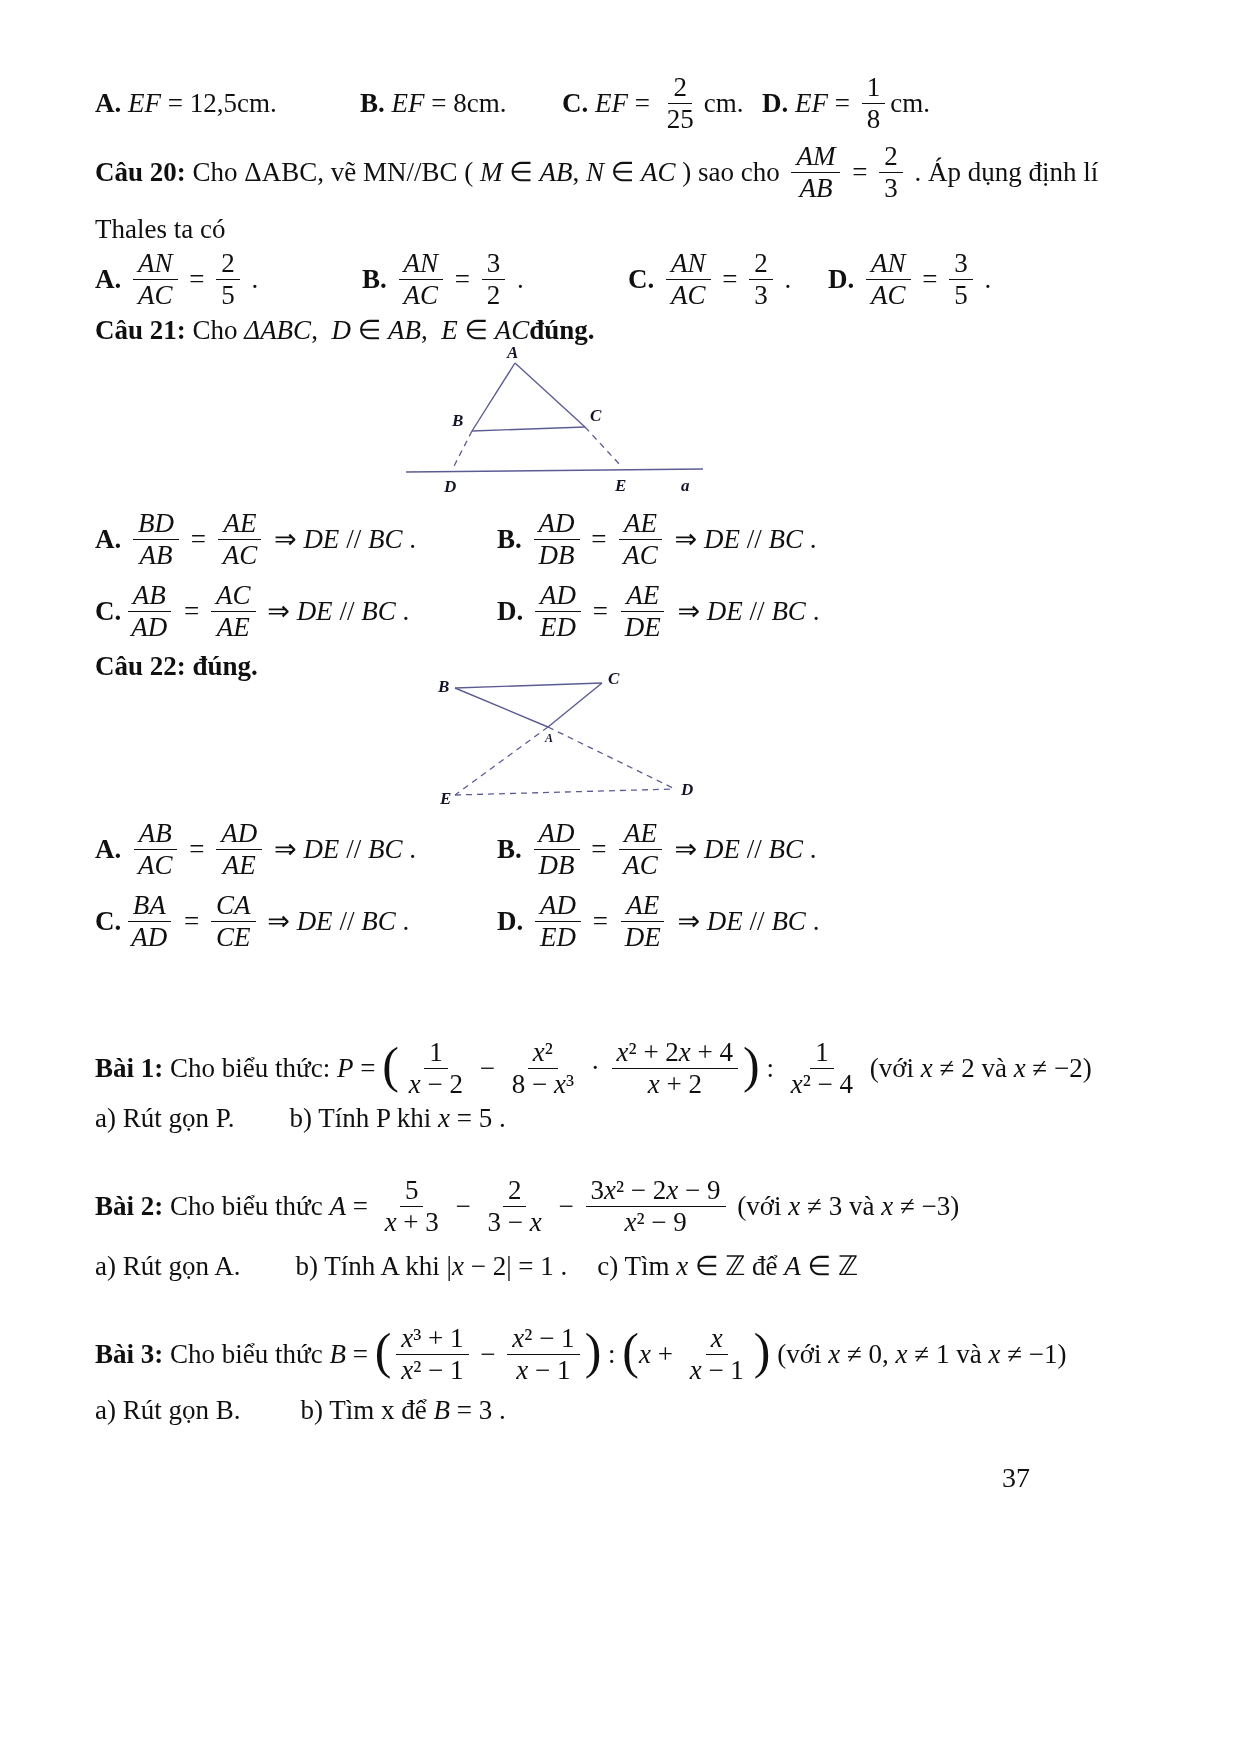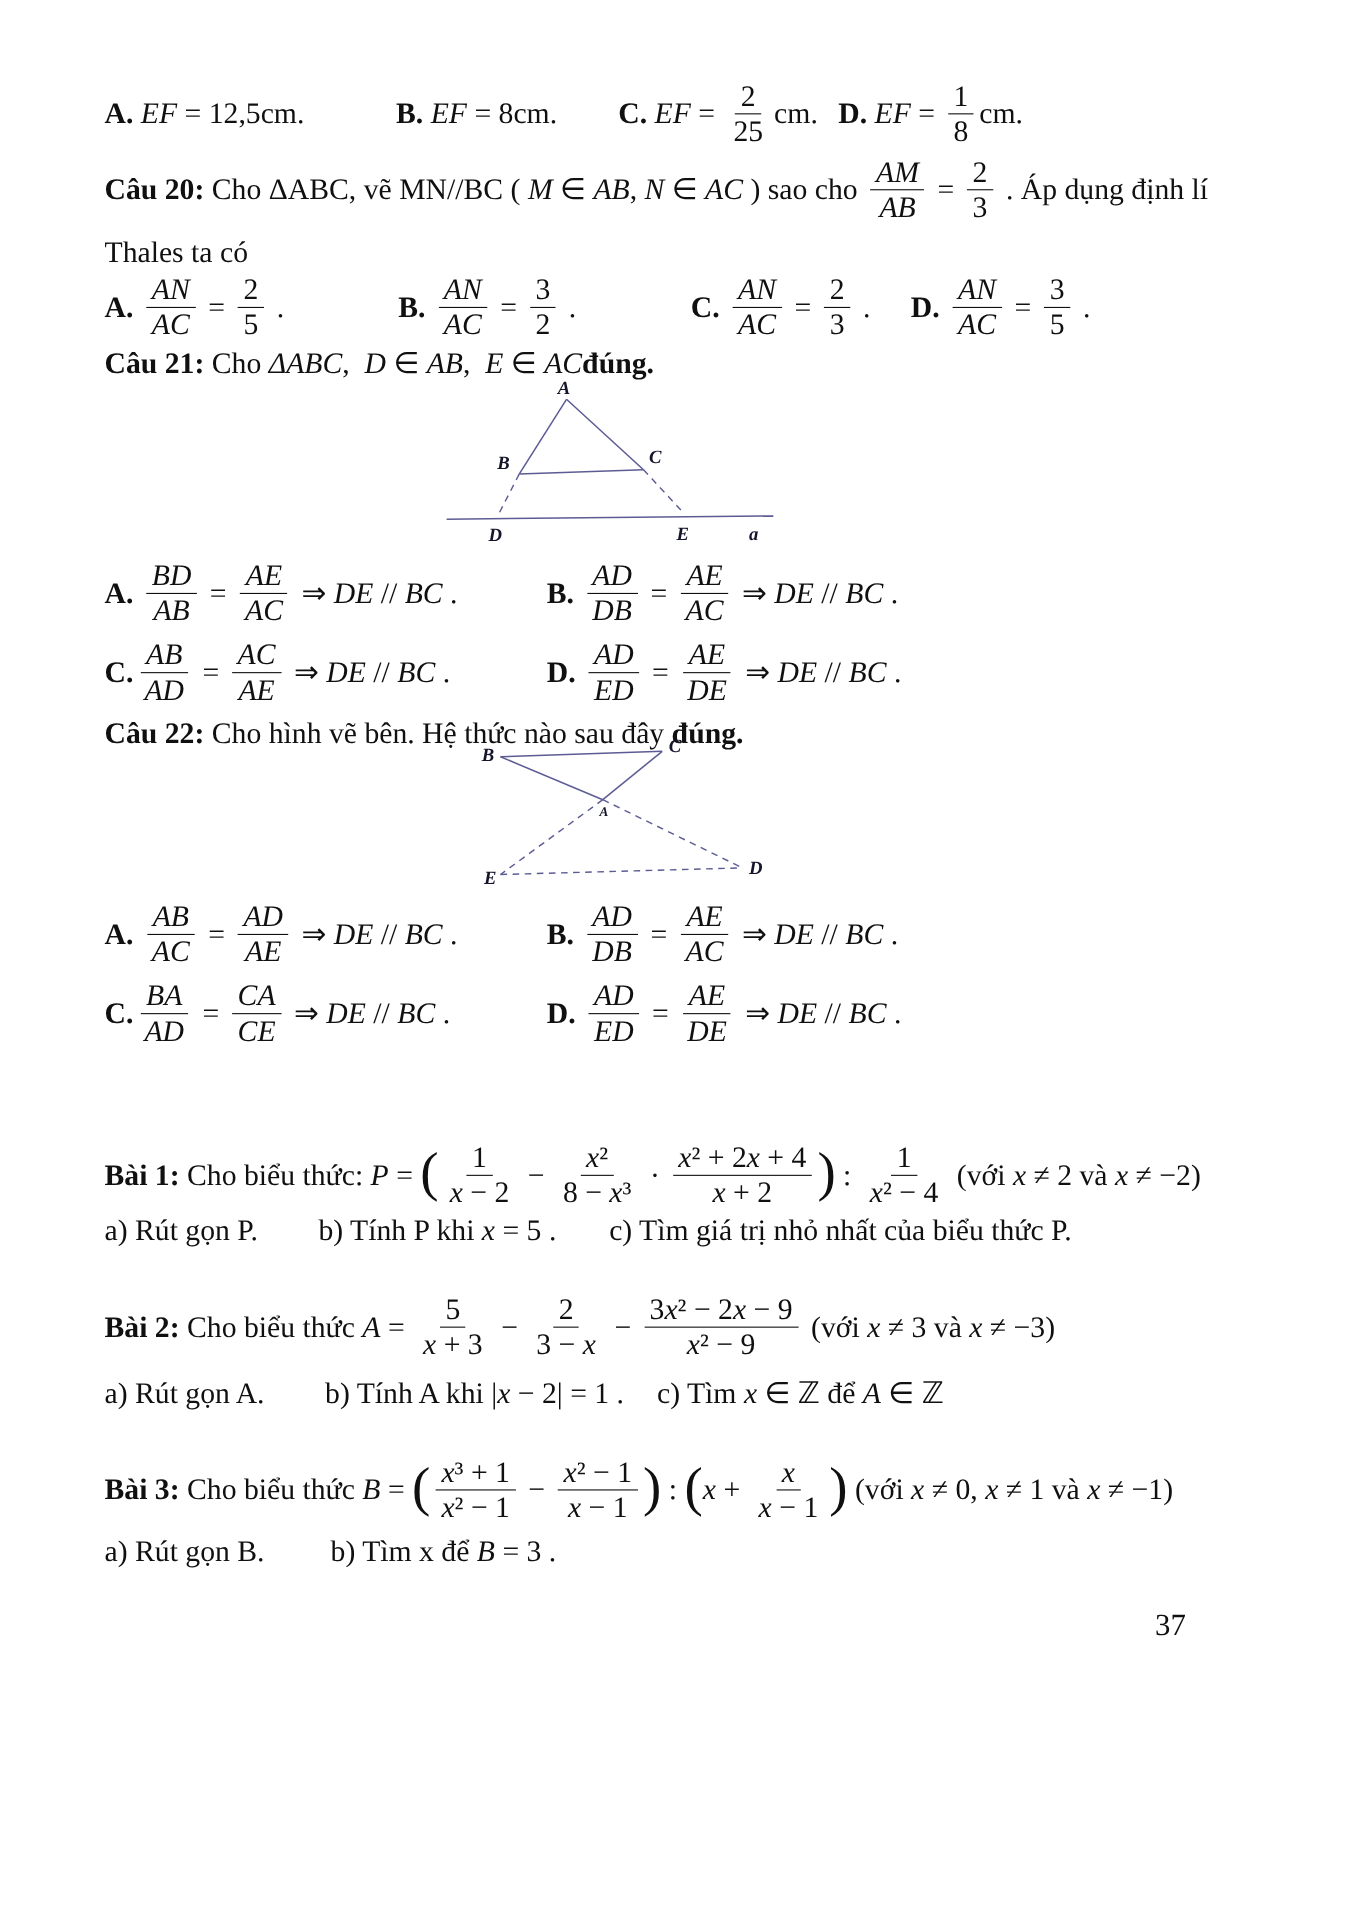--- a/index.html
+++ b/index.html
@@ -52,21 +52,21 @@
     <text x="44" y="147">D</text>
     <text x="215" y="146">E</text>
     <text x="281" y="146">a</text>
   </svg>
 
   <div class="line" style="left:95px;top:506px;height:66px"><span class="bold">A. </span><span class="frac"><span class="num"><span class="it">BD</span></span><span class="den"><span class="it">AB</span></span></span><span> = </span><span class="frac"><span class="num"><span class="it">AE</span></span><span class="den"><span class="it">AC</span></span></span><span> ⇒ </span><span class="it">DE</span><span> // </span><span class="it">BC</span><span> .</span></div>
   <div class="line" style="left:497px;top:506px;height:66px"><span class="bold">B. </span><span class="frac"><span class="num"><span class="it">AD</span></span><span class="den"><span class="it">DB</span></span></span><span> = </span><span class="frac"><span class="num"><span class="it">AE</span></span><span class="den"><span class="it">AC</span></span></span><span> ⇒ </span><span class="it">DE</span><span> // </span><span class="it">BC</span><span> .</span></div>
   <div class="line" style="left:95px;top:578px;height:66px"><span class="bold">C.</span><span class="frac"><span class="num"><span class="it">AB</span></span><span class="den"><span class="it">AD</span></span></span><span> = </span><span class="frac"><span class="num"><span class="it">AC</span></span><span class="den"><span class="it">AE</span></span></span><span> ⇒ </span><span class="it">DE</span><span> // </span><span class="it">BC</span><span> .</span></div>
   <div class="line" style="left:497px;top:578px;height:66px"><span class="bold">D. </span><span class="frac"><span class="num"><span class="it">AD</span></span><span class="den"><span class="it">ED</span></span></span><span> = </span><span class="frac"><span class="num"><span class="it">AE</span></span><span class="den"><span class="it">DE</span></span></span><span> ⇒ </span><span class="it">DE</span><span> // </span><span class="it">BC</span><span> .</span></div>
 
-  <div class="line" style="left:95px;top:648px;height:36px"><span class="bold">Câu 22: </span><span>Cho hình vẽ bên. Hệ thức nào sau đây </span><span class="bold">đúng.</span></div>
+  <div class="line" style="left:95px;top:648px;height:36px"><span class="bold">Câu 22: </span><span class="bold">đúng.</span></div>
 
   <svg class="fig" style="left:430px;top:668px" width="280" height="145" viewBox="0 0 280 145">
     <line class="solid" x1="25" y1="20" x2="172" y2="15"></line>
     <line class="solid" x1="25" y1="20" x2="118" y2="59"></line>
     <line class="solid" x1="172" y1="15" x2="118" y2="59"></line>
     <line class="dash" x1="118" y1="59" x2="25" y2="127"></line>
     <line class="dash" x1="118" y1="59" x2="245" y2="121"></line>
     <line class="dash" x1="25" y1="127" x2="245" y2="121"></line>
     <text x="8" y="24">B</text>
     <text x="178" y="16">C</text>
@@ -75,23 +75,23 @@
     <text x="251" y="127">D</text>
   </svg>
 
   <div class="line" style="left:95px;top:816px;height:66px"><span class="bold">A. </span><span class="frac"><span class="num"><span class="it">AB</span></span><span class="den"><span class="it">AC</span></span></span><span> = </span><span class="frac"><span class="num"><span class="it">AD</span></span><span class="den"><span class="it">AE</span></span></span><span> ⇒ </span><span class="it">DE</span><span> // </span><span class="it">BC</span><span> .</span></div>
   <div class="line" style="left:497px;top:816px;height:66px"><span class="bold">B. </span><span class="frac"><span class="num"><span class="it">AD</span></span><span class="den"><span class="it">DB</span></span></span><span> = </span><span class="frac"><span class="num"><span class="it">AE</span></span><span class="den"><span class="it">AC</span></span></span><span> ⇒ </span><span class="it">DE</span><span> // </span><span class="it">BC</span><span> .</span></div>
   <div class="line" style="left:95px;top:888px;height:66px"><span class="bold">C.</span><span class="frac"><span class="num"><span class="it">BA</span></span><span class="den"><span class="it">AD</span></span></span><span> = </span><span class="frac"><span class="num"><span class="it">CA</span></span><span class="den"><span class="it">CE</span></span></span><span> ⇒ </span><span class="it">DE</span><span> // </span><span class="it">BC</span><span> .</span></div>
   <div class="line" style="left:497px;top:888px;height:66px"><span class="bold">D. </span><span class="frac"><span class="num"><span class="it">AD</span></span><span class="den"><span class="it">ED</span></span></span><span> = </span><span class="frac"><span class="num"><span class="it">AE</span></span><span class="den"><span class="it">DE</span></span></span><span> ⇒ </span><span class="it">DE</span><span> // </span><span class="it">BC</span><span> .</span></div>
 
 
   <div class="line" style="left:95px;top:1026px;height:84px"><span class="bold">Bài 1: </span><span>Cho biểu thức: </span><span class="it">P</span><span> = </span><span class="bigp">(</span><span class="frac"><span class="num"><span>1</span></span><span class="den"><span class="it">x</span><span> − 2</span></span></span><span> − </span><span class="frac"><span class="num"><span class="it">x</span><span>²</span></span><span class="den"><span>8 − </span><span class="it">x</span><span>³</span></span></span><span> · </span><span class="frac"><span class="num"><span class="it">x</span><span>² + 2</span><span class="it">x</span><span> + 4</span></span><span class="den"><span class="it">x</span><span> + 2</span></span></span><span class="bigp">)</span><span> : </span><span class="frac"><span class="num"><span>1</span></span><span class="den"><span class="it">x</span><span>² − 4</span></span></span><span> (với </span><span class="it">x</span><span> ≠ 2 và </span><span class="it">x</span><span> ≠ −2)</span></div>
-  <div class="line" style="left:95px;top:1098px;height:40px"><span>a) Rút gọn P.</span><span style="display: inline-block; width: 55px;"></span><span>b) Tính P khi </span><span class="it">x</span><span> = 5 .</span><span style="display: inline-block; width: 48px;"></span><span>c) Tìm giá trị nhỏ nhất của biểu thức P.</span></div>
+  <div class="line" style="left:95px;top:1098px;height:40px"><span>a) Rút gọn P.</span><span style="display: inline-block; width: 55px;"></span><span>b) Tính P khi </span><span class="it">x</span><span> = 5 .</span><span style="display: inline-block; width: 48px;"></span></div>
 
   <div class="line" style="left:95px;top:1164px;height:84px"><span class="bold">Bài 2: </span><span>Cho biểu thức </span><span class="it">A</span><span> = </span><span class="frac"><span class="num"><span>5</span></span><span class="den"><span class="it">x</span><span> + 3</span></span></span><span> − </span><span class="frac"><span class="num"><span>2</span></span><span class="den"><span>3 − </span><span class="it">x</span></span></span><span> − </span><span class="frac"><span class="num"><span>3</span><span class="it">x</span><span>² − 2</span><span class="it">x</span><span> − 9</span></span><span class="den"><span class="it">x</span><span>² − 9</span></span></span><span> (với </span><span class="it">x</span><span> ≠ 3 và </span><span class="it">x</span><span> ≠ −3)</span></div>
   <div class="line" style="left:95px;top:1244px;height:44px"><span>a) Rút gọn A.</span><span style="display: inline-block; width: 55px;"></span><span>b) Tính A khi |</span><span class="it">x</span><span> − 2| = 1 .</span><span style="display: inline-block; width: 30px;"></span><span>c) Tìm </span><span class="it">x</span><span> ∈ ℤ để </span><span class="it">A</span><span> ∈ ℤ</span></div>
 
   <div class="line" style="left:95px;top:1312px;height:84px"><span class="bold">Bài 3: </span><span>Cho biểu thức </span><span class="it">B</span><span> = </span><span class="bigp">(</span><span class="frac"><span class="num"><span class="it">x</span><span>³ + 1</span></span><span class="den"><span class="it">x</span><span>² − 1</span></span></span><span> − </span><span class="frac"><span class="num"><span class="it">x</span><span>² − 1</span></span><span class="den"><span class="it">x</span><span> − 1</span></span></span><span class="bigp">)</span><span> : </span><span class="bigp">(</span><span class="it">x</span><span> + </span><span class="frac"><span class="num"><span class="it">x</span></span><span class="den"><span class="it">x</span><span> − 1</span></span></span><span class="bigp">)</span><span> (với </span><span class="it">x</span><span> ≠ 0, </span><span class="it">x</span><span> ≠ 1 và </span><span class="it">x</span><span> ≠ −1)</span></div>
   <div class="line" style="left:95px;top:1390px;height:40px"><span>a) Rút gọn B.</span><span style="display: inline-block; width: 60px;"></span><span>b) Tìm x để </span><span class="it">B</span><span> = 3 .</span><span style="display: inline-block; width: 55px;"></span></div>
 
-  <div class="pagenum" style="left:1050px;top:1462px">37</div>
+  <div class="pagenum" style="left:1002px;top:1462px">37</div>
 
 </div>
 
 </body></html>

